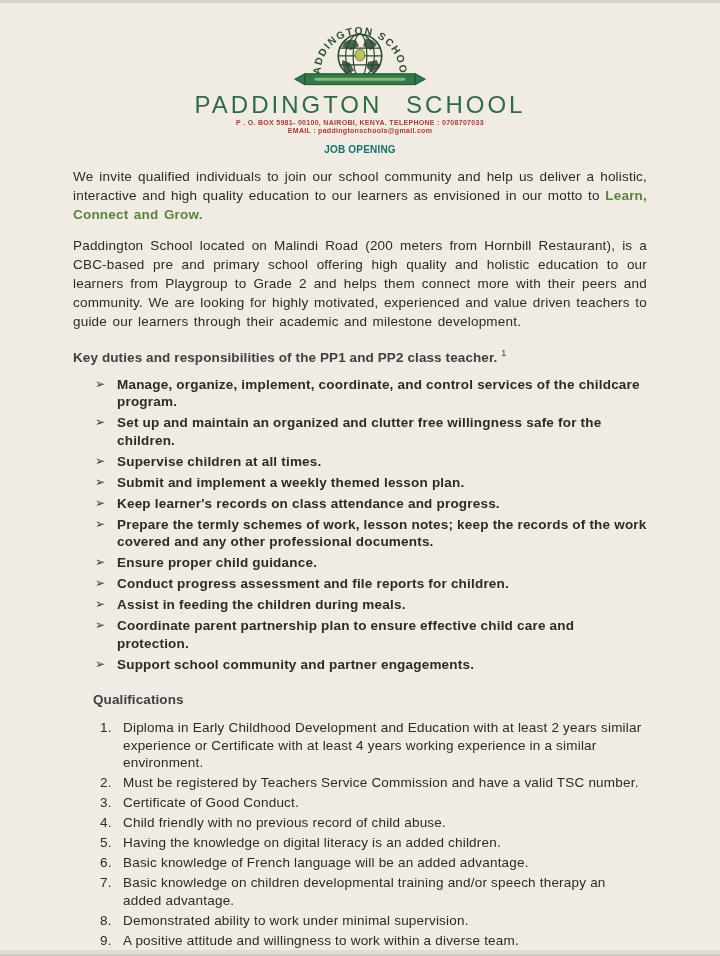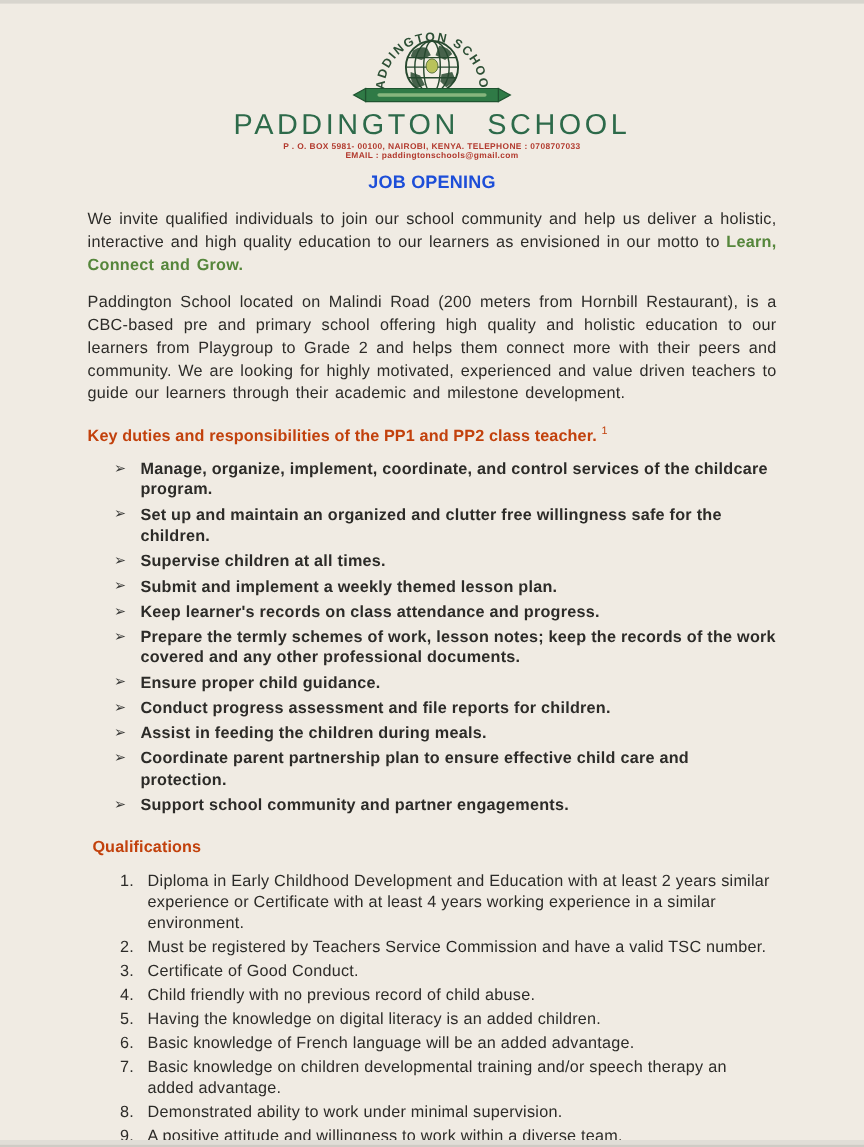--- a/index.html
+++ b/index.html
@@ -29,43 +29,43 @@
   }
   .address {
     color: #b23a2e;
     font-size: 7px;
     font-weight: bold;
     line-height: 8px;
     letter-spacing: 0.3px;
     margin-top: 2px;
   }
   .job-opening {
-    font-size: 15px;
+    font-size: 10px;
     font-weight: bold;
-    color: #1d4ed8;
+    color: #0f766e;
     margin-top: 9px;
     letter-spacing: 0.2px;
   }
 
   
   .para {
     font-size: 13.5px;
     line-height: 19px;
     text-align: justify;
     margin-top: 12px;
     letter-spacing: 0.2px;
     word-spacing: 1.5px;
   }
   .bold { font-weight: normal; }
   .motto { font-weight: bold; color: #55863b; }
 
   .section-heading {
     font-size: 13.5px;
     font-weight: bold;
-    color: #c2410c;
+    color: #404040;
     margin-top: 17px;
     letter-spacing: 0.1px;
   }
   .section-heading sup { font-weight: normal; font-size: 9px; }
 
   
   .duties { margin-top: 11px; padding-left: 22px; }
   .duty-item {
     display: flex;
     font-size: 13.5px;
@@ -74,21 +74,21 @@
     letter-spacing: 0.2px;
   }
   .duty-bullet {
     flex: 0 0 22px;
     font-size: 12px;
     color: #3a3a38;
   }
   .duty-text { flex: 1; font-weight: bold; }
 
   
-  .qualifications-heading { margin-top: 19px; margin-left: 4px; }
+  .qualifications-heading { margin-top: 19px; margin-left: 20px; }
   .quals { margin-top: 12px; padding-left: 27px; }
   .qual-item {
     display: flex;
     font-size: 13.5px;
     line-height: 17.5px;
     margin-bottom: 2.5px;
     letter-spacing: 0.2px;
   }
   .qual-number { flex: 0 0 23px; }
   .qual-text { flex: 1; }

